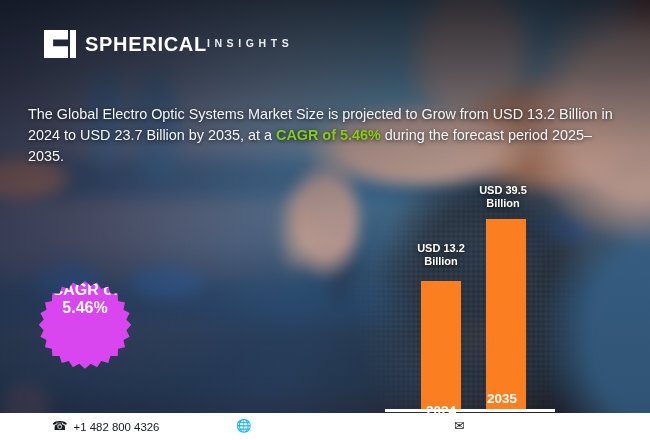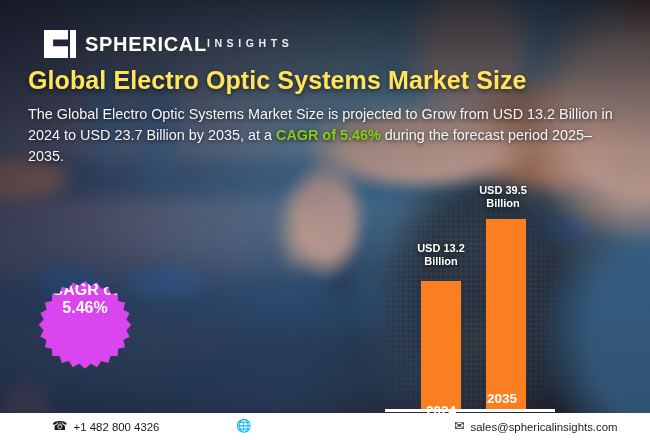--- a/index.html
+++ b/index.html
@@ -180,21 +180,20 @@
     <span class="logo-mark">
       <span class="sq"></span>
         <span class="bar"></span>
     </span>
     <span class="logo-text">
       <span class="logo-main">SPHERICAL</span>
       <span class="logo-sub">INSIGHTS</span>
     </span>
   </div>
 
-  <div class="title">Global Electro Optic Systems Market Size</div>
 
   <div class="para"><span>The Global Electro Optic Systems Market Size is projected to Grow from USD 13.2 Billion in 2024 to USD 23.7 Billion by 2035, at a </span><b>CAGR of 5.46%</b><span> during the forecast period 2025–2035.</span></div>
 
   <div class="badge">
     <span>CAGR of</span>
     <span>5.46%</span>
   </div>
 
   <div class="chart">
     <div class="bar-val v1">
@@ -218,17 +217,16 @@
   <div class="footer">
     <div class="fitem f1">
       <span class="gl">☎</span>
       <span>+1 482 800 4326</span>
     </div>
     <div class="fitem f2">
       <span class="gl">🌐</span>
     </div>
     <div class="fitem f3">
       <span class="gl">✉</span>
-      <span>sales@sphericalinsights.com</span>
     </div>
   </div>
 
 </div>
 
 </body></html>

